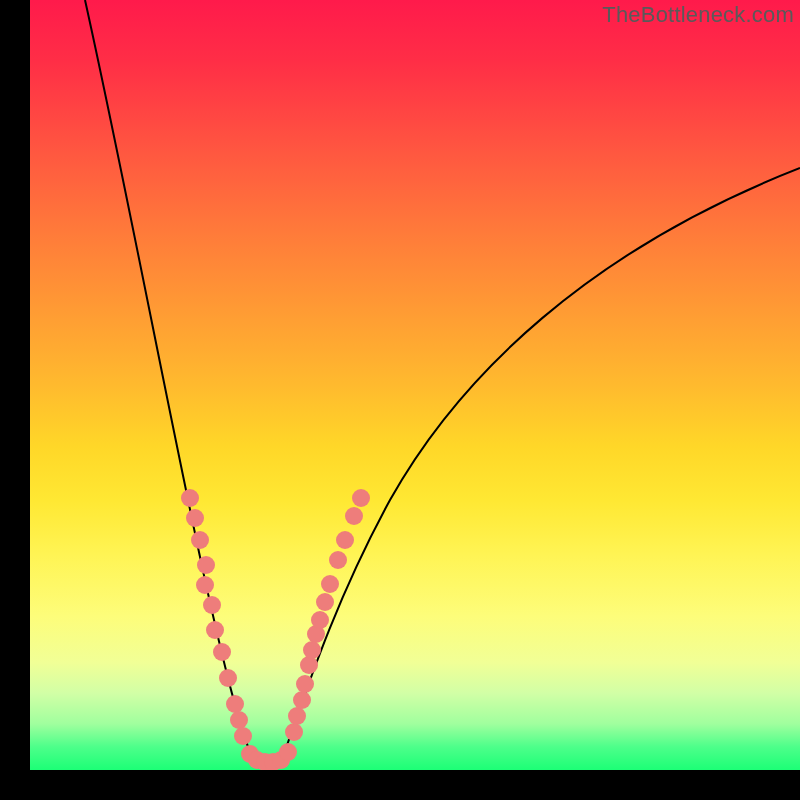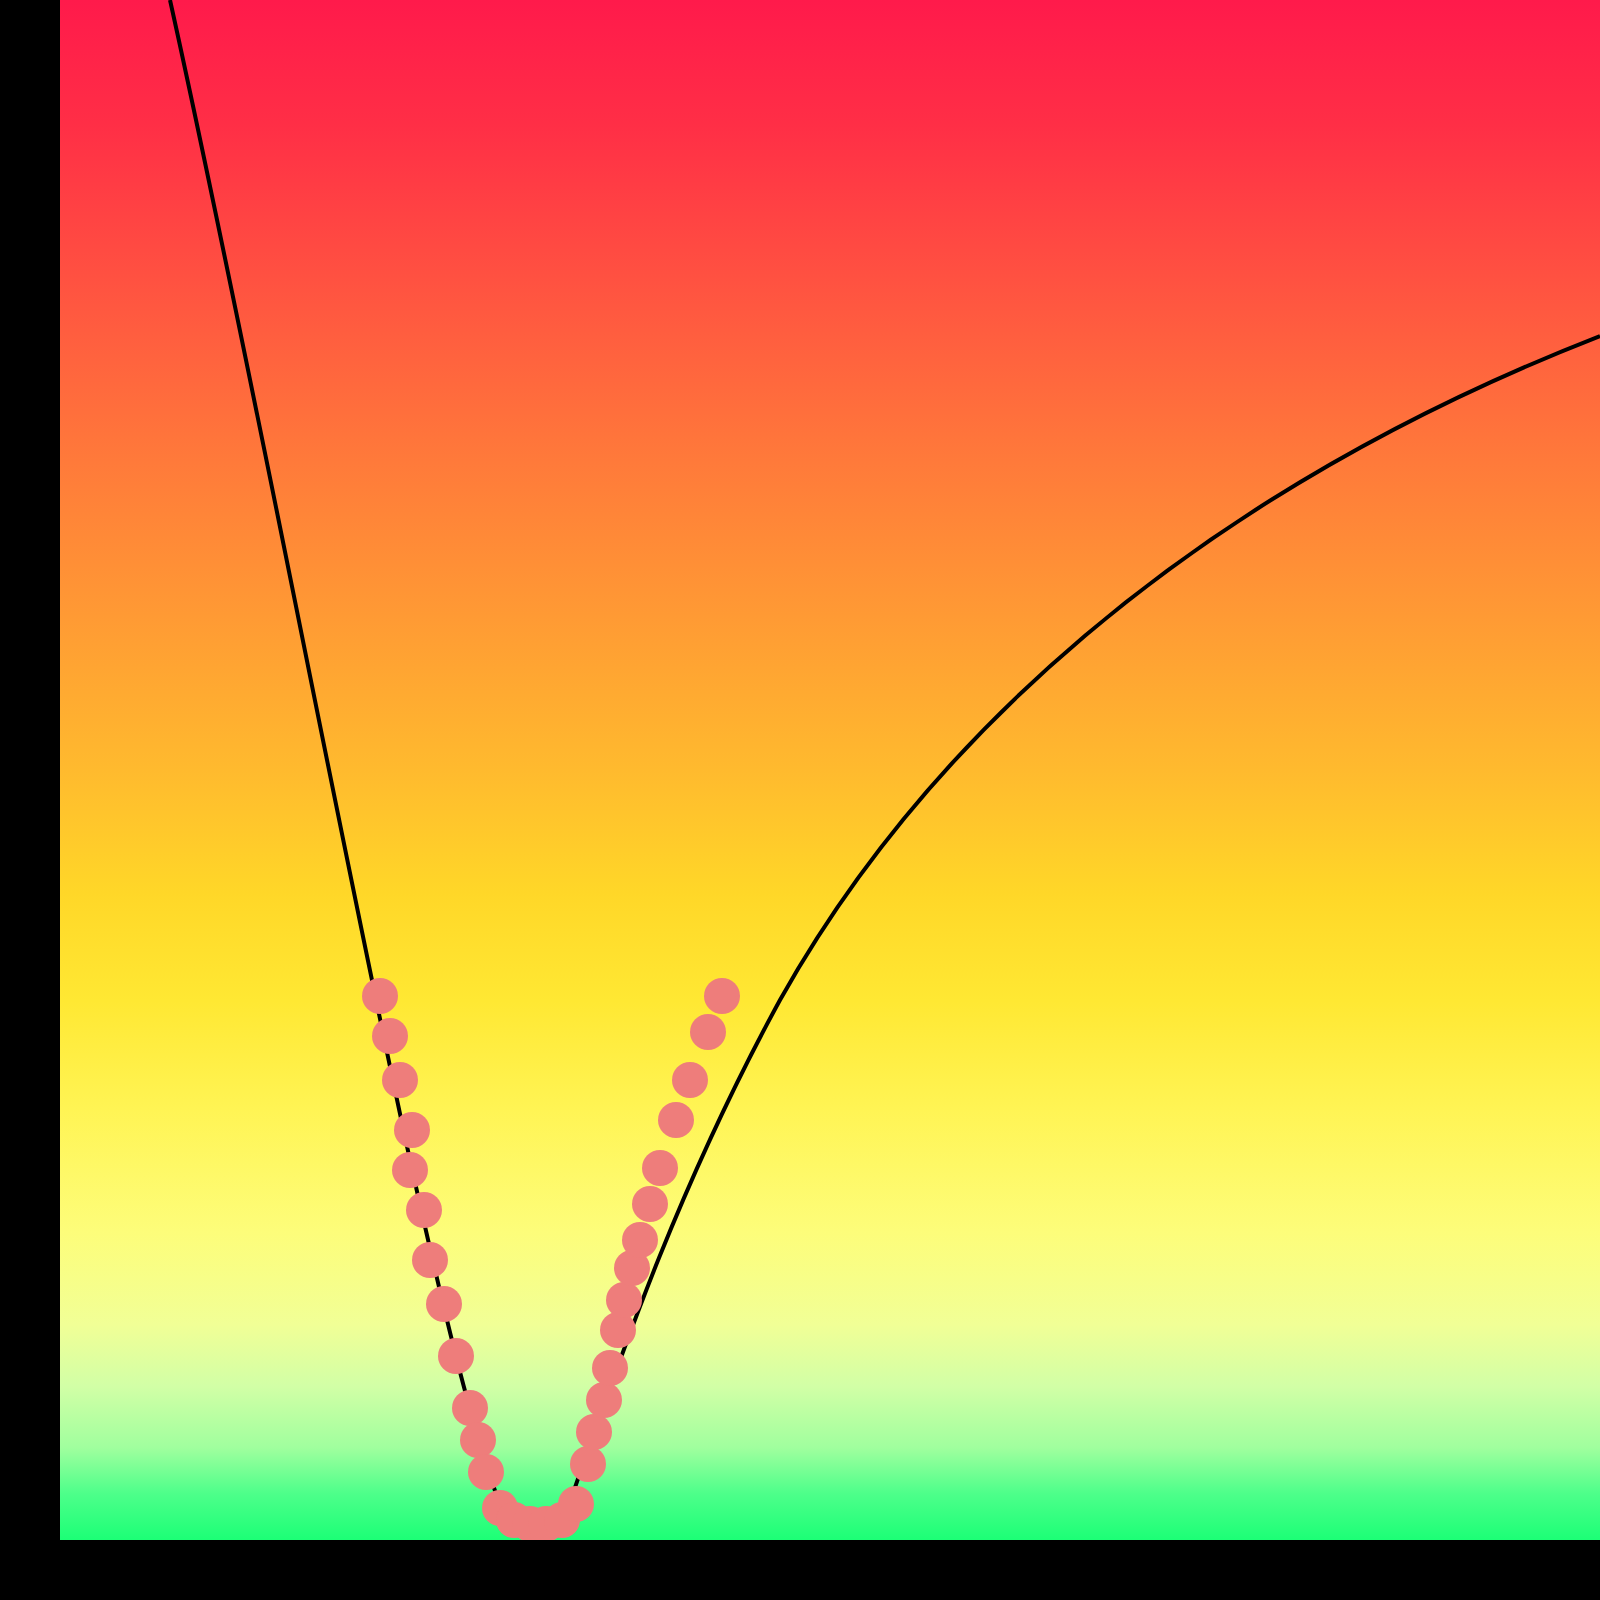--- a/index.html
+++ b/index.html
@@ -70,20 +70,21 @@
   .dots circle {
     fill: #ee7d7b;
   }
 </style>
 </head>
 <body>
 
 <div class="outer">
   <div class="plot">
     <div class="gradient"></div>
+    <div class="watermark">TheBottleneck.com</div>
 
     <svg class="curve" viewBox="0 0 770 770">
 
       <path d="M 55 0
                C 95 180, 140 420, 175 580
                C 195 670, 210 730, 225 765"></path>
 
       <path d="M 225 765
                C 232 770, 244 770, 250 765"></path>
 

